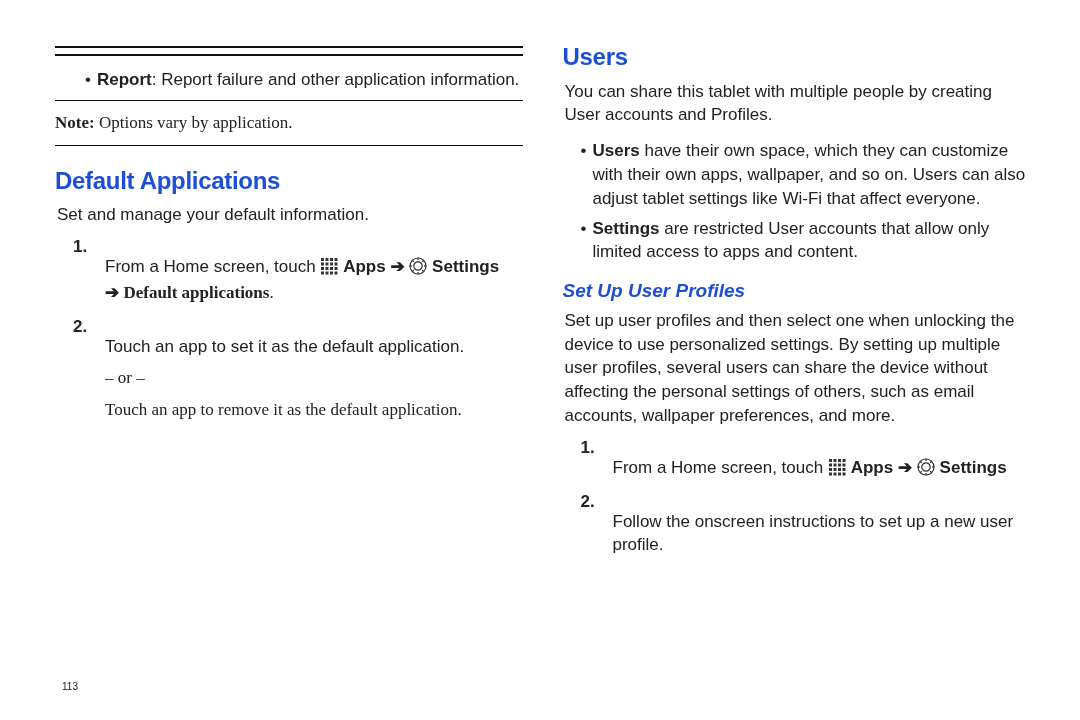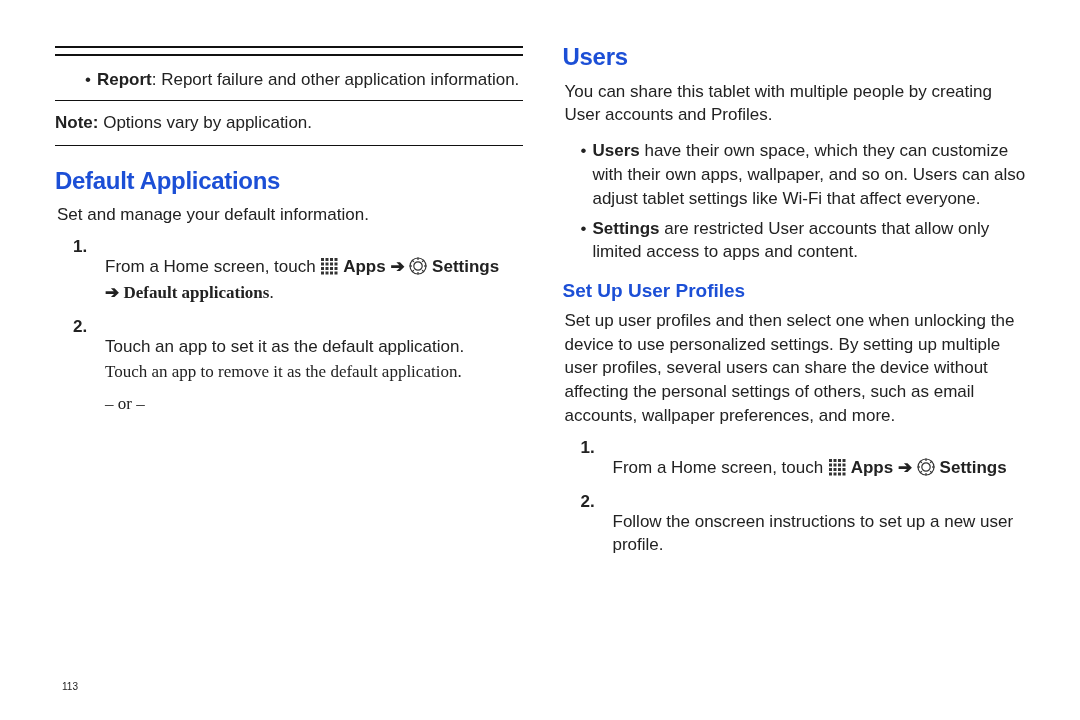--- a/index.html
+++ b/index.html
@@ -18,23 +18,23 @@
   }
   .col { flex: 1; min-width: 0; }
   .hr { border: none; border-top: 2px solid #111; margin: 6px 0; }
   .hr-thin { border: none; border-top: 1.5px solid #111; margin: 6px 0; }
   .warning-text { padding: 4px 2px 6px 2px; }
   .bold { font-weight: 700; }
   .bullet-list { margin: 12px 0 8px 30px; }
   .bullet-item { display: flex; gap: 6px; margin-bottom: 6px; }
   .bullet-item .dot { flex: 0 0 auto; }
   .bullet-item .txt { flex: 1; }
-  .note-block { margin: 0 0 4px 0; padding: 4px 0; }
+  .note-block { margin: 0 0 4px 0; padding: 4px 0; font-family: Liberation Serif, serif; }
   h2.section { color: #1c4fd6; font-family: Arial, Helvetica, sans-serif; font-weight: 800; font-size: 24px; margin: 18px 0 6px 0; letter-spacing: -0.3px; }
-  h3.subsection { color: #1c4fd6; font-family: Arial, Helvetica, sans-serif; font-weight: 700; font-size: 19px; margin: 14px 0 4px 0; }
+  h3.subsection { color: #1c4fd6; font-family: Arial, Helvetica, sans-serif; font-weight: 700; font-style: italic; font-size: 19px; margin: 14px 0 4px 0; }
   p.body { margin: 4px 0 8px 2px; }
   ol.steps { list-style: none; margin: 8px 0 8px 18px; }
   ol.steps li { display: flex; gap: 10px; margin-bottom: 10px; }
   ol.steps .num { font-weight: 700; flex: 0 0 22px; }
   ol.steps .step-body { flex: 1; margin-top: 20px; }
   .icon {
     display: inline-block;
     vertical-align: -3px;
     width: 18px; height: 18px;
   }
@@ -119,22 +119,22 @@
         <span class="step-indent">
           <span class="arrow bold">➔ </span>
           <span class="bold">Default applications</span><span>.</span>
         </span>
       </span>
     </li>
     <li>
       <span class="num">2.</span>
       <span class="step-body">
         <span>Touch an app to set it as the default application.</span>
+        <span class="step-indent" style="margin:8px 0;">– or –</span>
         <span class="step-indent">Touch an app to remove it as the default application.</span>
-        <span class="step-indent" style="margin:8px 0;">– or –</span>
       </span>
     </li>
   </ol>
 </div>
 
 <div class="col">
   <h2 class="section" style="margin-top:0;">Users</h2>
   <p class="body">You can share this tablet with multiple people by creating User accounts and Profiles.</p>
 
   <div class="bullet-list" style="margin-left:18px;">

